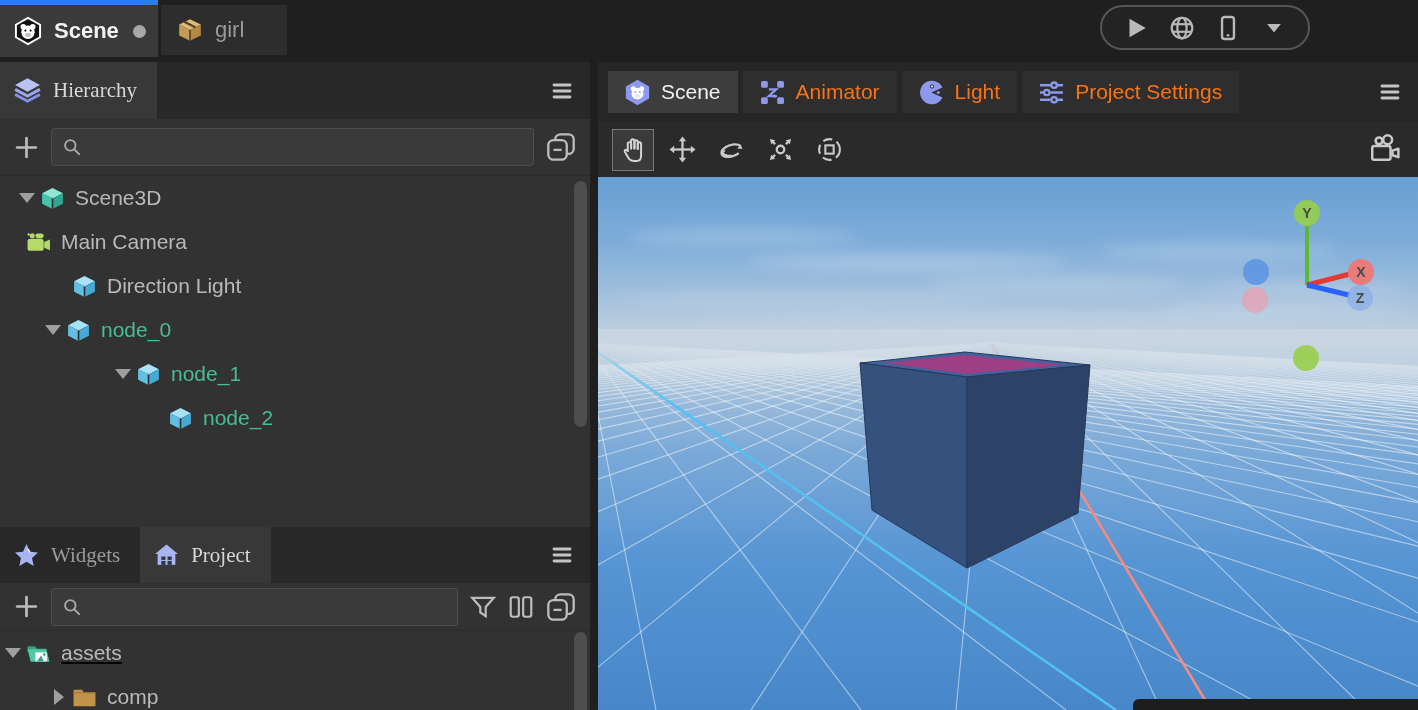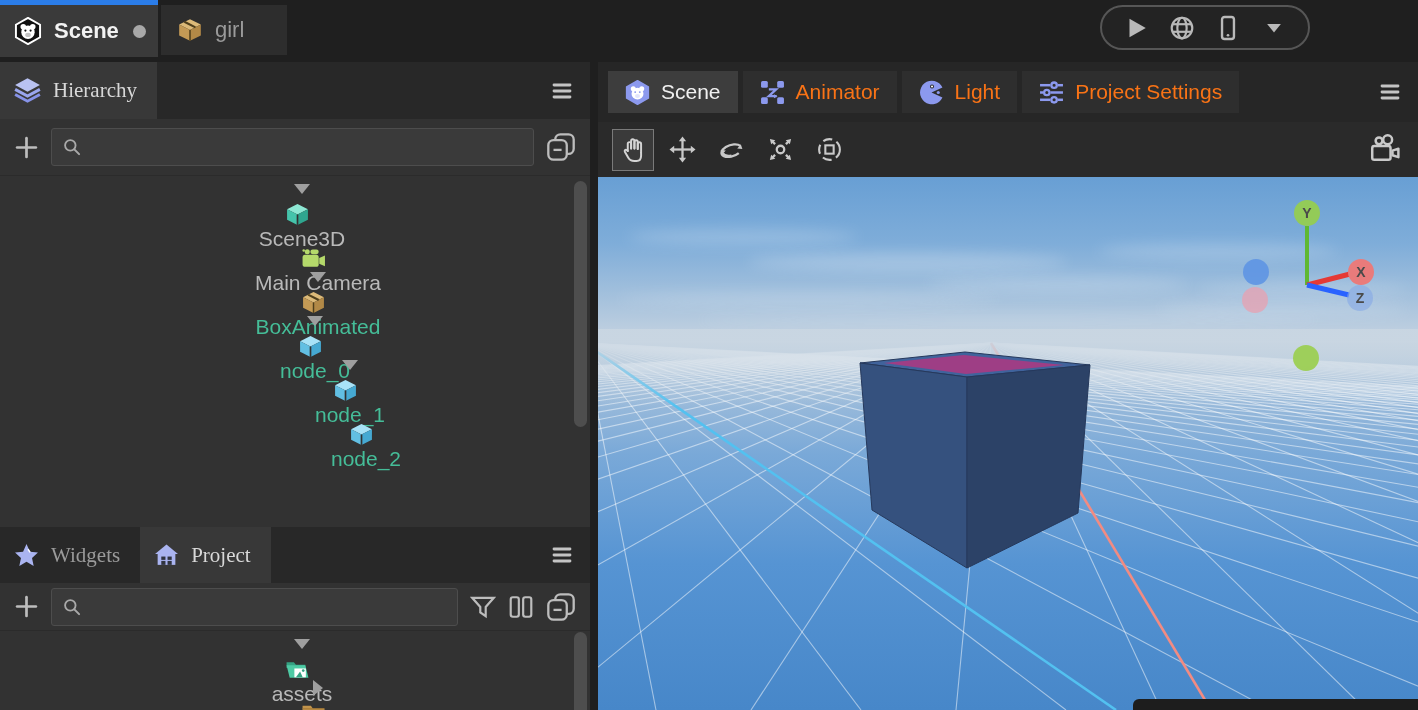--- a/index.html
+++ b/index.html
@@ -40,21 +40,21 @@
     display:flex;align-items:center;justify-content:center;cursor:pointer;}
   .ptoolbar{display:flex;align-items:center;padding:0 14px;gap:12px;background:#323232;border-bottom:1px solid #2b2b2b;}
   #hier-panel .ptoolbar{height:56px;}
   #proj-panel .ptoolbar{height:47px;}
   .tool-ic{display:flex;align-items:center;justify-content:center;cursor:pointer;flex:0 0 auto;}
   .searchbox{flex:1;height:36px;background:#3a3a3a;border:1px solid #4d4d4d;border-radius:3px;
     display:flex;align-items:center;padding:0 10px;gap:8px;}
   .searchbox input{flex:1;background:transparent;border:none;outline:none;color:#ddd;font-size:18px;
     font-family:"Liberation Sans","DejaVu Sans",sans-serif;}
   .tree{position:relative;}
-  .trow{height:44px;display:flex;align-items:center;cursor:pointer;flex-direction:column;}
+  .trow{height:44px;display:flex;align-items:center;cursor:pointer;}
   .trow.selected{background:#3e5378;}
   .arrbox{width:26px;height:26px;display:flex;align-items:center;justify-content:center;flex:0 0 26px;}
   .arr-down{width:0;height:0;border-left:8px solid transparent;border-right:8px solid transparent;border-top:10px solid #9f9f9f;}
   .arr-right{width:0;height:0;border-top:8px solid transparent;border-bottom:8px solid transparent;border-left:10px solid #9f9f9f;}
   .trow .ticon{margin-right:10px;flex:0 0 auto;}
   .trow .lbl{font-size:21px;color:#b9b9b9;white-space:nowrap;}
   .trow .lbl.accent{color:#45bd98;}
   .vscroll{position:absolute;width:13px;border-radius:7px;background:#4e4e4e;}
 
   
@@ -199,47 +199,44 @@
         <span class="ticon">
           <svg width="25" height="25" viewBox="0 0 24 24">
     <polygon points="12,2 22,7 12,12 2,7" fill="#8ee8d4"></polygon>
     <polygon points="2,7 12,12 12,22 2,17" fill="#45c4ab"></polygon>
     <polygon points="12,12 22,7 22,17 12,22" fill="#2fa68f"></polygon>
     <line x1="12" y1="12" x2="12" y2="22" stroke="#323232" stroke-width="1.6"></line>
           </svg>
         </span>
         <span class="lbl">Scene3D</span>
       </div>
-      <div class="trow" style="padding-left: 46px;">
+      <div class="trow" style="">
         <span class="arrbox"></span>
         <span class="ticon">
           <svg width="25" height="25" viewBox="0 0 24 24">
       <circle cx="6" cy="5.6" r="2.4" fill="#b5d96b"></circle>
             <rect x="9" y="3.4" width="8" height="4.4" rx="2.2" fill="#b5d96b"></rect>
       <circle cx="2.6" cy="4.4" r="1.2" fill="#b5d96b"></circle>
       <rect x="1.5" y="8.5" width="15.5" height="11.5" rx="2.5" fill="#b5d96b"></rect>
       <polygon points="17.5,11.5 23,9 23,19.5 17.5,17" fill="#b5d96b"></polygon>
           </svg>
         </span>
         <span class="lbl">Main Camera</span>
       </div>
       <div class="trow" style="padding-left: 46px;">
-        <span class="arrbox">
-          <span class="arr-down"></span>
-        </span>
-        <span class="ticon">
-          <svg width="25" height="25" viewBox="0 0 24 24">
-      <polygon points="12,2 22,7 12,12 2,7" fill="#dcba79"></polygon>
-      <polygon points="2,7 12,12 12,22 2,17" fill="#c49a55"></polygon>
-      <polygon points="12,12 22,7 22,17 12,22" fill="#b28947"></polygon>
-      <line x1="6.8" y1="4.4" x2="17" y2="9.6" stroke="#4f3f1c" stroke-width="2"></line>
-      <line x1="12" y1="12" x2="12" y2="22" stroke="#4f3f1c" stroke-width="1.4"></line>
-          </svg>
-        </span>
-        <span class="lbl accent">BoxAnimated</span>
+        <span class="arrbox"></span>
+        <span class="ticon">
+          <svg width="25" height="25" viewBox="0 0 24 24">
+    <polygon points="12,2 22,7 12,12 2,7" fill="#a8e2f7"></polygon>
+    <polygon points="2,7 12,12 12,22 2,17" fill="#62bfe3"></polygon>
+    <polygon points="12,12 22,7 22,17 12,22" fill="#46a9d2"></polygon>
+    <line x1="12" y1="12" x2="12" y2="22" stroke="#323232" stroke-width="1.6"></line>
+          </svg>
+        </span>
+        <span class="lbl">Direction Light</span>
       </div>
       <div class="trow" style="padding-left: 40px; text-align: center;">
         <span class="arrbox">
           <span class="arr-down"></span>
         </span>
         <span class="ticon">
           <svg width="25" height="25" viewBox="0 0 24 24">
     <polygon points="12,2 22,7 12,12 2,7" fill="#a8e2f7"></polygon>
     <polygon points="2,7 12,12 12,22 2,17" fill="#62bfe3"></polygon>
     <polygon points="12,12 22,7 22,17 12,22" fill="#46a9d2"></polygon>
@@ -343,21 +340,21 @@
       </span>
     <span class="tool-ic" id="proj-collapse">
         <svg width="30" height="30" viewBox="0 0 26 26">
       <rect x="8" y="2" width="16" height="17" rx="4.5" fill="none" stroke="#bdbdbd" stroke-width="2"></rect>
       <rect x="2" y="7" width="16" height="17" rx="4.5" fill="#323232" stroke="#bdbdbd" stroke-width="2"></rect>
       <line x1="6.5" y1="15.5" x2="13.5" y2="15.5" stroke="#bdbdbd" stroke-width="2"></line>
         </svg>
       </span>
   </div>
   <div class="tree" id="proj-tree">
-      <div class="trow" style="padding-left: 14px;">
+      <div class="trow" style=" text-decoration: underline;">
         <span class="arrbox">
           <span class="arr-down"></span>
         </span>
         <span class="ticon">
           <svg width="25" height="25" viewBox="0 0 24 24">
       <path d="M1.5,5 h7 l2,2.5 h9 v3 h-18 z" fill="#35a283"></path>
       <path d="M1.5,8 h18 l3,12 h-18 z" fill="#4ecaa4"></path>
       <rect x="9" y="11" width="11" height="8.5" fill="#fff"></rect>
       <polygon points="10.5,19.5 14.5,14 17,19.5" fill="#35a283"></polygon>
       <circle cx="17.5" cy="13" r="1.3" fill="#35a283"></circle>

